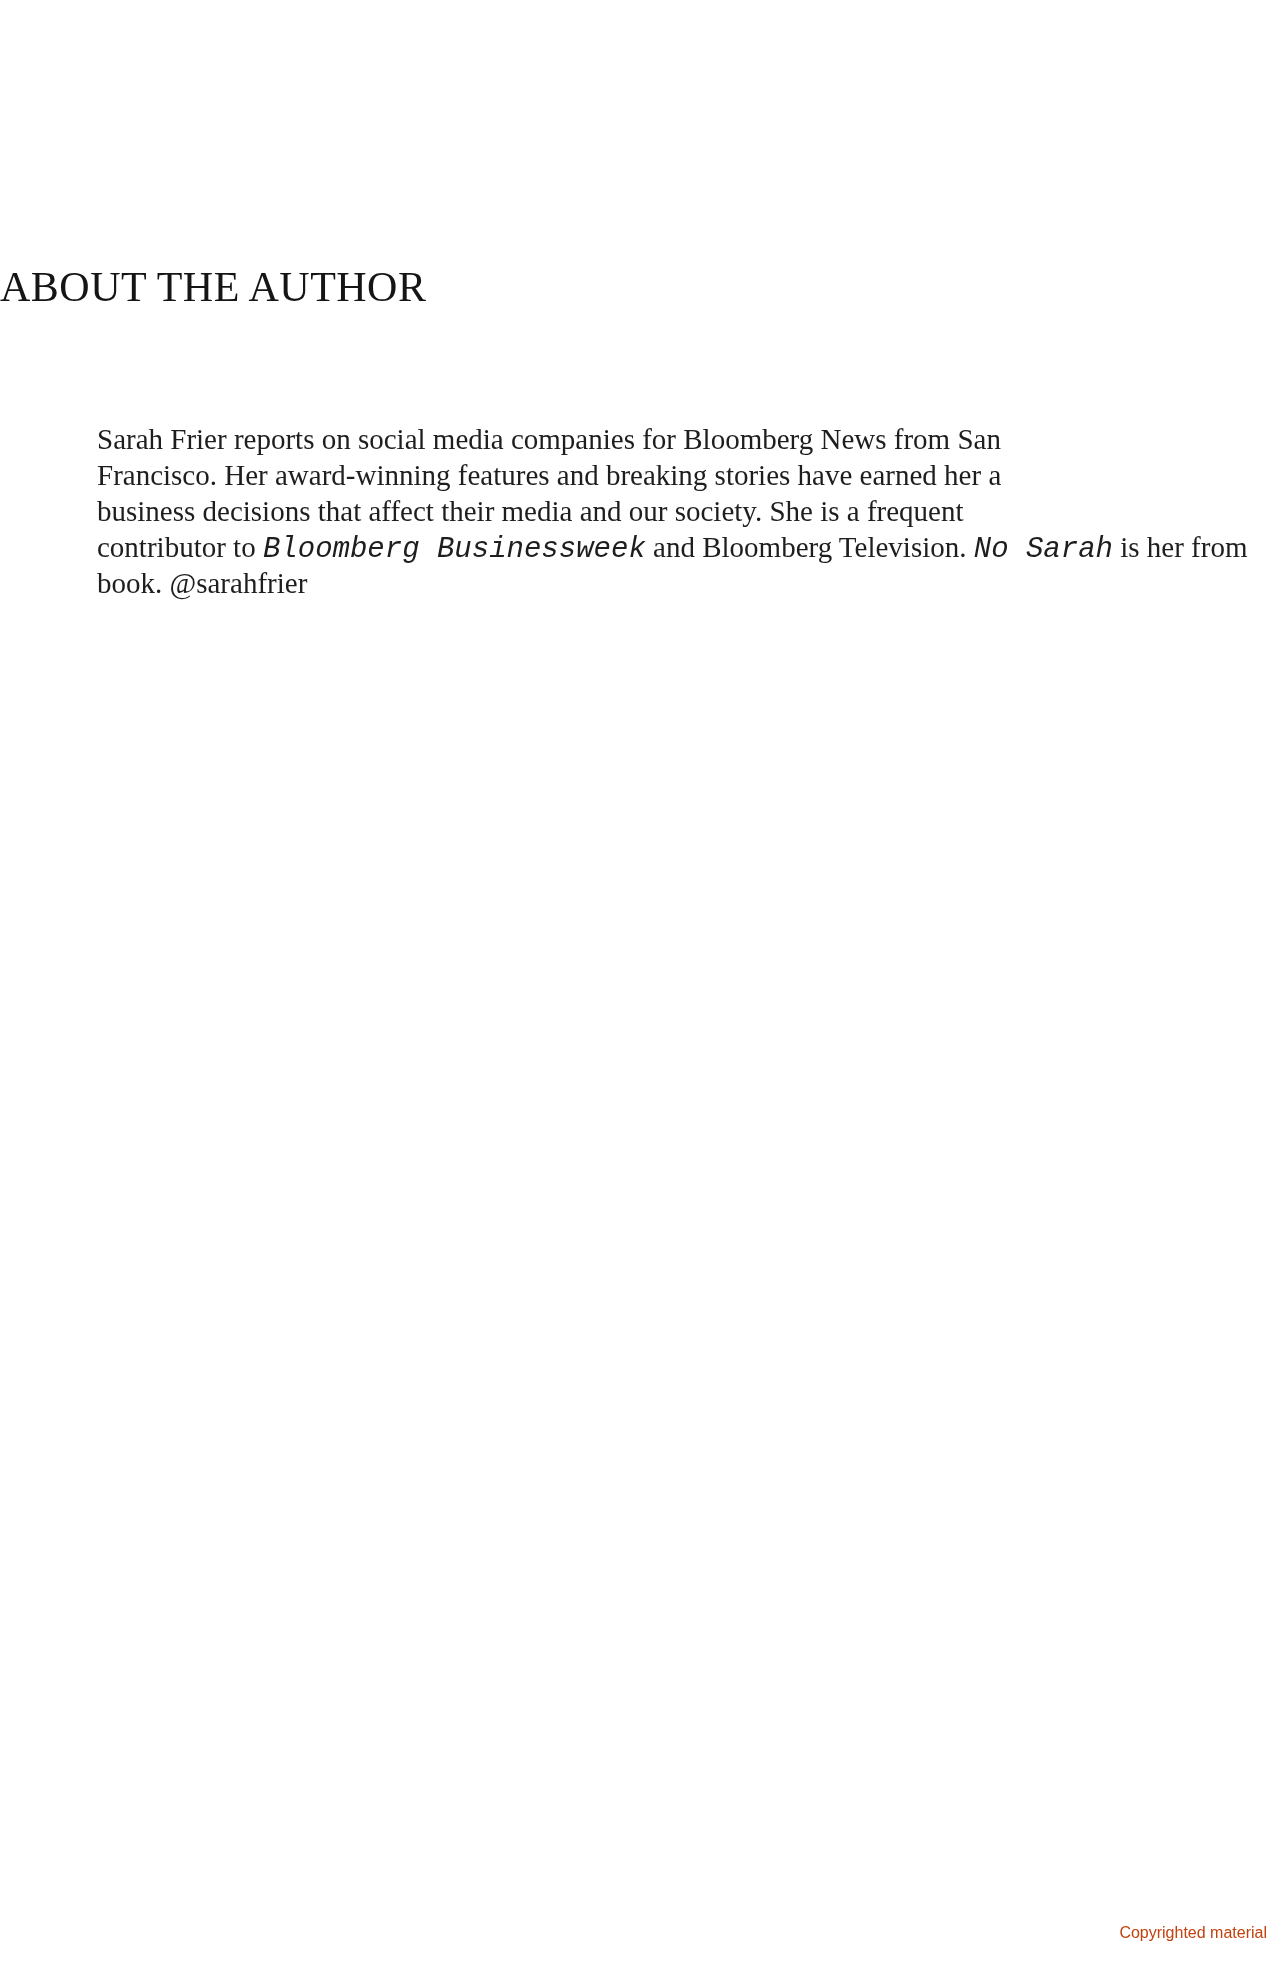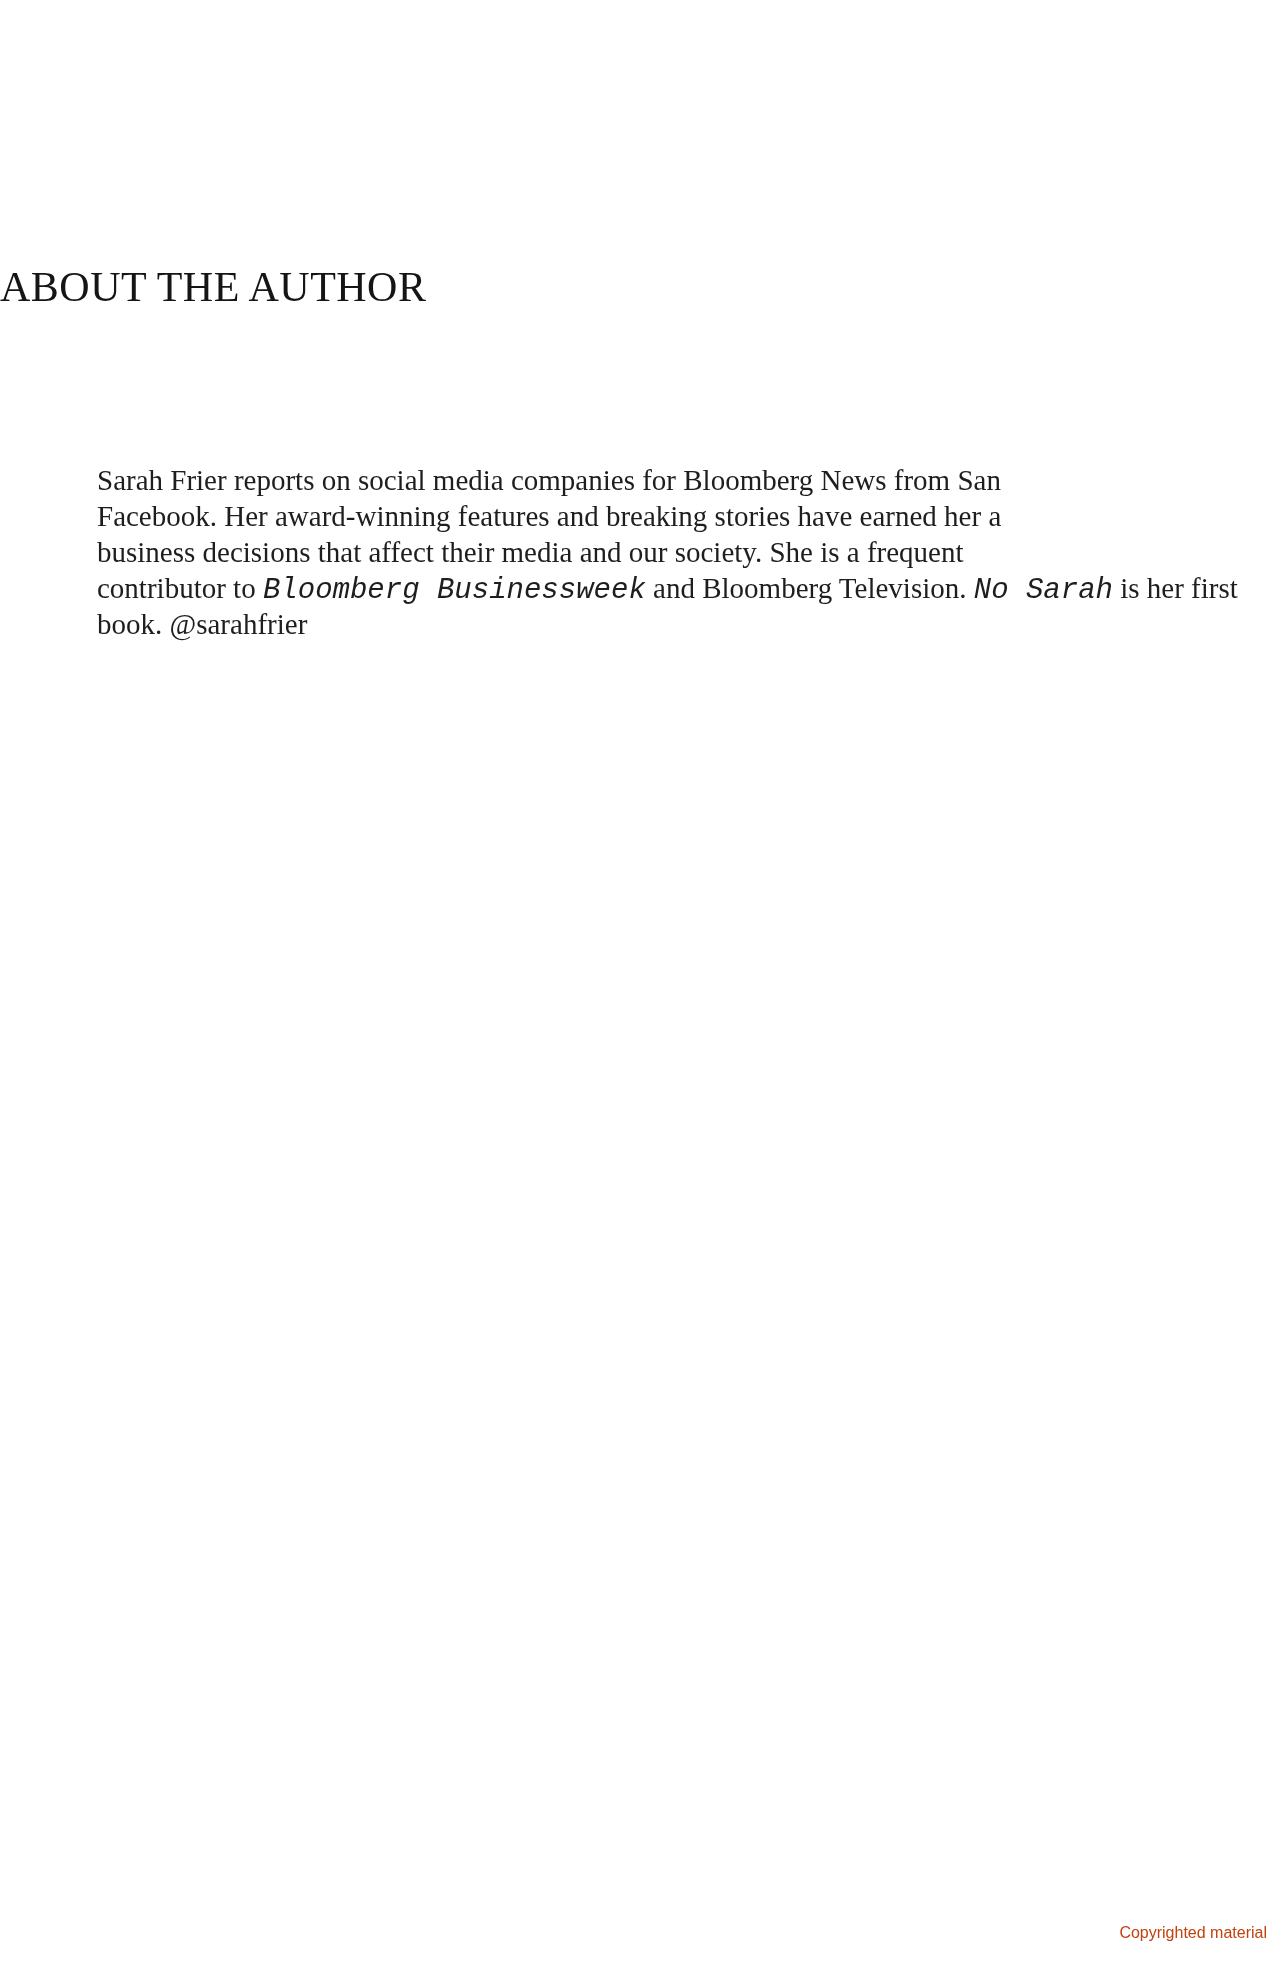--- a/index.html
+++ b/index.html
@@ -31,21 +31,20 @@
     letter-spacing: 0.5px;
     color: #151515;
     margin: 0;
   }
   .about-paragraph {
     position: absolute;
     left: 97px;
     top: 421px;
     font-size: 29px;
     color: #1e1e1e;
-    margin-top: 41px;
   }
   .para-line {
     white-space: nowrap;
     line-height: 36px;
     height: 36px;
   }
   .para-line .italic {
     font-style: italic;
     font-family: Liberation Mono, monospace;
   }
@@ -61,21 +60,21 @@
 </style>
 </head>
 <body>
 
 <div class="book-page">
 
   <h1 class="page-title">ABOUT THE AUTHOR</h1>
 
   <div class="about-paragraph">
       <div class="para-line"><span>Sarah Frier reports on social media companies for Bloomberg News from San</span></div>
-      <div class="para-line"><span>Facebook. Her award-winning features and breaking stories have earned her a</span></div>
+      <div class="para-line"><span>Francisco. Her award-winning features and breaking stories have earned her a</span></div>
       <div class="para-line"><span>business decisions that affect their media and our society. She is a frequent</span></div>
-      <div class="para-line"><span>contributor to </span><span class="italic">Bloomberg Businessweek</span><span> and Bloomberg Television. </span><span class="italic">No Sarah</span><span> is her first</span></div>
+      <div class="para-line"><span>contributor to </span><span class="italic">Bloomberg Businessweek</span><span> and Bloomberg Television. </span><span class="italic">No Sarah</span><span> is her from</span></div>
       <div class="para-line"><span>book. @sarahfrier</span></div>
     </div>
 
   <div class="watermark">Copyrighted material</div>
 
 </div>
 
 </body></html>

